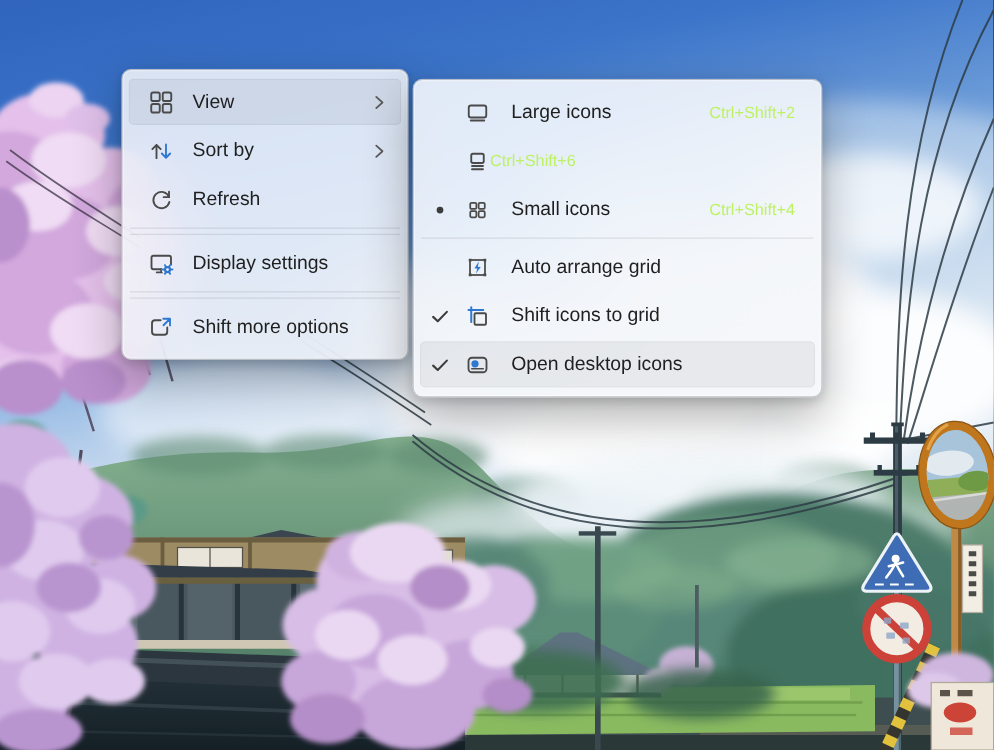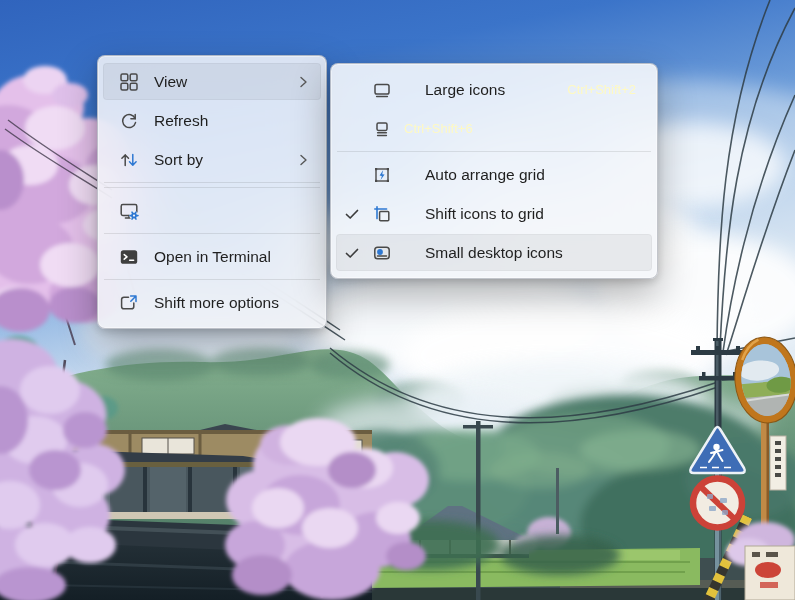--- a/index.html
+++ b/index.html
@@ -17,23 +17,23 @@
                    inset 0 0 0 1px rgba(255,255,255,.40);
         color:#1f1f1f;font-size:15.5px;}
   .menu-main{left:97px;top:55px;width:230px;z-index:10;}
   .menu-sub{left:330px;top:63px;width:328px;z-index:20;background:rgba(244,246,249,.90);}
   .row{height:37px;margin:2px 0;border-radius:4px;display:flex;align-items:center;cursor:default;}
   .row.hl{background:rgba(0,0,0,.055);box-shadow:inset 0 0 0 1px rgba(0,0,0,.035);}
   .menu-main .row{padding:0 10px 0 16px;}
   .menu-sub  .row{padding:0 16px 0 6px;}
   .ic{width:20px;height:20px;flex:0 0 20px;display:block;}
   .menu-main .lbl{margin-left:15px;flex:1;white-space:nowrap;}
-  .menu-sub  .lbl{margin-left:33px;flex:1;white-space:nowrap;}
+  .menu-sub  .lbl{margin-left:17px;flex:1;white-space:nowrap;}
   .chk{width:20px;height:20px;flex:0 0 20px;margin-right:10px;display:flex;align-items:center;justify-content:center;}
-  .sc{color:#fef9c3;font-size:13px;margin-left:12px;white-space:nowrap;}
+  .sc{color:#bef264;font-size:13px;margin-left:0;white-space:nowrap;}
   .sep{height:1px;background:rgba(0,0,0,.095);margin:4px 1px;}
   .chev{width:16px;height:16px;flex:0 0 16px;}
   svg{display:block;}
 </style>
 </head>
 <body>
 
 <div class="stage">
 
 <svg class="wall" width="795" height="600" viewBox="0 0 795 600" preserveAspectRatio="none" aria-hidden="true">
@@ -358,65 +358,58 @@
       <rect x="2" y="11.2" width="6.8" height="6.8" rx="1.5"></rect>
           <rect x="11.2" y="11.2" width="6.8" height="6.8" rx="1.5"></rect>
     </svg>
     <span class="lbl">View</span>
     <svg class="chev" viewBox="0 0 16 16" fill="none" stroke="#5a5a5a" stroke-width="1.4" stroke-linecap="round" stroke-linejoin="round">
           <polyline points="6,3.5 11,8 6,12.5"></polyline>
         </svg>
   </div>
 
   <div class="row">
-    <svg class="ic" viewBox="0 0 20 20" fill="none" stroke="#4a4a4a" stroke-width="1.5" stroke-linecap="round">
-      <path d="M16.2,7.6 A6.5,6.5 0 1 0 16.5,11.6"></path>
-      <path d="M16.2,3.4 V7.7 H11.9"></path>
-    </svg>
-    <span class="lbl">Refresh</span>
-  </div>
-
-  <div class="row">
     <svg class="ic" viewBox="0 0 20 20" fill="none" stroke-linecap="round" stroke-linejoin="round">
       <path d="M6.2,15.5 V5 M2.9,8.3 L6.2,4.9 M9.5,8.3 L6.2,4.9" stroke="#4a4a4a" stroke-width="1.5"></path>
       <path d="M13.8,4.5 V15.1 M10.5,11.8 L13.8,15.2 M17.1,11.8 L13.8,15.2" stroke="#2e78d2" stroke-width="1.5"></path>
     </svg>
     <span class="lbl">Sort by</span>
     <svg class="chev" viewBox="0 0 16 16" fill="none" stroke="#5a5a5a" stroke-width="1.4" stroke-linecap="round" stroke-linejoin="round">
           <polyline points="6,3.5 11,8 6,12.5"></polyline>
         </svg>
+  </div>
+
+  <div class="row">
+    <svg class="ic" viewBox="0 0 20 20" fill="none" stroke="#4a4a4a" stroke-width="1.5" stroke-linecap="round">
+      <path d="M16.2,7.6 A6.5,6.5 0 1 0 16.5,11.6"></path>
+      <path d="M16.2,3.4 V7.7 H11.9"></path>
+    </svg>
+    <span class="lbl">Refresh</span>
   </div>
 
   <div class="sep"></div>
 
 
   <div class="sep"></div>
 
   <div class="row">
     <svg class="ic" viewBox="0 0 20 20" fill="none" stroke-linecap="round">
       <rect x="2.2" y="3.6" width="15.6" height="10.8" rx="1.6" stroke="#4a4a4a" stroke-width="1.5"></rect>
       <path d="M10,14.4 V16.8 M6.4,16.9 H13.6" stroke="#4a4a4a" stroke-width="1.5"></path>
       <circle cx="15" cy="14.6" r="4.6" fill="#f0f2f5" stroke="none"></circle>
       <circle cx="15" cy="14.6" r="2.9" fill="#2e78d2" stroke="none"></circle>
       <path d="M17.4,14.6 L19,14.6 M16.2,16.68 L17,18.06 M13.8,16.68 L13,18.06 M12.6,14.6 L11,14.6 M13.8,12.52 L13,11.14 M16.2,12.52 L17,11.14" stroke="#2e78d2" stroke-width="1.6"></path>
       <circle cx="15" cy="14.6" r="1.1" fill="#f0f2f5" stroke="none"></circle>
     </svg>
+    <span class="lbl">Display settings</span>
   </div>
 
 
   <div class="sep"></div>
 
-  <div class="row">
-    <svg class="ic" viewBox="0 0 20 20">
-      <rect x="1.8" y="3.2" width="16.4" height="13.6" rx="2.6" fill="#3f3f3f"></rect>
-      <polyline points="5.2,7.6 8,9.9 5.2,12.2" fill="none" stroke="#ffffff" stroke-width="1.5" stroke-linecap="round" stroke-linejoin="round"></polyline>
-      <path d="M10.6,13.2 H14.6" stroke="#ffffff" stroke-width="1.5" stroke-linecap="round"></path>
-    </svg>
-    <span class="lbl">Open in Terminal</span>
-  </div>
 
   <div class="sep"></div>
 
   <div class="row">
     <svg class="ic" viewBox="0 0 20 20" fill="none" stroke-linecap="round" stroke-linejoin="round">
       <path d="M9.5,4.2 H5 A2.4,2.4 0 0 0 2.6,6.6 V13.4 A2.4,2.4 0 0 0 5,15.8 H12.4 A2.4,2.4 0 0 0 14.8,13.4 V10" stroke="#4a4a4a" stroke-width="1.5"></path>
       <path d="M11.6,3 H17 V8.4 M17,3 L11.8,8.2" stroke="#2e78d2" stroke-width="1.5"></path>
     </svg>
     <span class="lbl">Shift more options</span>
   </div>
@@ -436,20 +429,35 @@
 
   <div class="row">
     <span class="chk"></span>
     <svg class="ic" viewBox="0 0 20 20" fill="none" stroke="#4a4a4a" stroke-width="1.5" stroke-linecap="round">
       <rect x="5" y="4" width="10" height="7.4" rx="1.4"></rect>
           <path d="M5.6,13.8 H14.4 M5.6,16.4 H14.4"></path>
     </svg>
     <span class="sc">Ctrl+Shift+6</span>
   </div>
 
+  <div class="row">
+    <span class="chk">
+      <svg width="18" height="18" viewBox="0 0 18 18">
+            <circle cx="9" cy="9" r="2.7" fill="#3c3c3c"></circle>
+          </svg>
+    </span>
+    <svg class="ic" viewBox="0 0 20 20" fill="none" stroke="#4a4a4a" stroke-width="1.4">
+      <rect x="4.2" y="4.2" width="4.9" height="4.9" rx="1"></rect>
+          <rect x="10.9" y="4.2" width="4.9" height="4.9" rx="1"></rect>
+      <rect x="4.2" y="10.9" width="4.9" height="4.9" rx="1"></rect>
+          <rect x="10.9" y="10.9" width="4.9" height="4.9" rx="1"></rect>
+    </svg>
+    <span class="lbl">Small icons</span>
+    <span class="sc">Ctrl+Shift+4</span>
+  </div>
 
   <div class="sep"></div>
 
   <div class="row">
     <span class="chk"></span>
     <svg class="ic" viewBox="0 0 20 20" fill="none">
       <rect x="4" y="4" width="12" height="12" stroke="#4a4a4a" stroke-width="1.4"></rect>
       <g fill="#4a4a4a">
             <rect x="3" y="3" width="2.2" height="2.2"></rect>
             <rect x="14.8" y="3" width="2.2" height="2.2"></rect>
@@ -478,17 +486,17 @@
     <span class="chk">
       <svg width="18" height="18" viewBox="0 0 18 18">
             <polyline points="3.5,9.5 7.2,13 14.5,5.5" fill="none" stroke="#3c3c3c" stroke-width="1.7" stroke-linecap="round" stroke-linejoin="round"></polyline>
           </svg>
     </span>
     <svg class="ic" viewBox="0 0 20 20" fill="none">
       <rect x="2.8" y="4.2" width="14.4" height="11.6" rx="2.8" stroke="#4a4a4a" stroke-width="1.5"></rect>
       <circle cx="8" cy="9" r="2.9" fill="#2e78d2"></circle>
       <path d="M5.4,13 H14.6" stroke="#4a4a4a" stroke-width="1.3" stroke-linecap="round"></path>
     </svg>
-    <span class="lbl">Small desktop icons</span>
+    <span class="lbl">Open desktop icons</span>
   </div>
 </nav>
 
 </div>
 
 </body></html>

